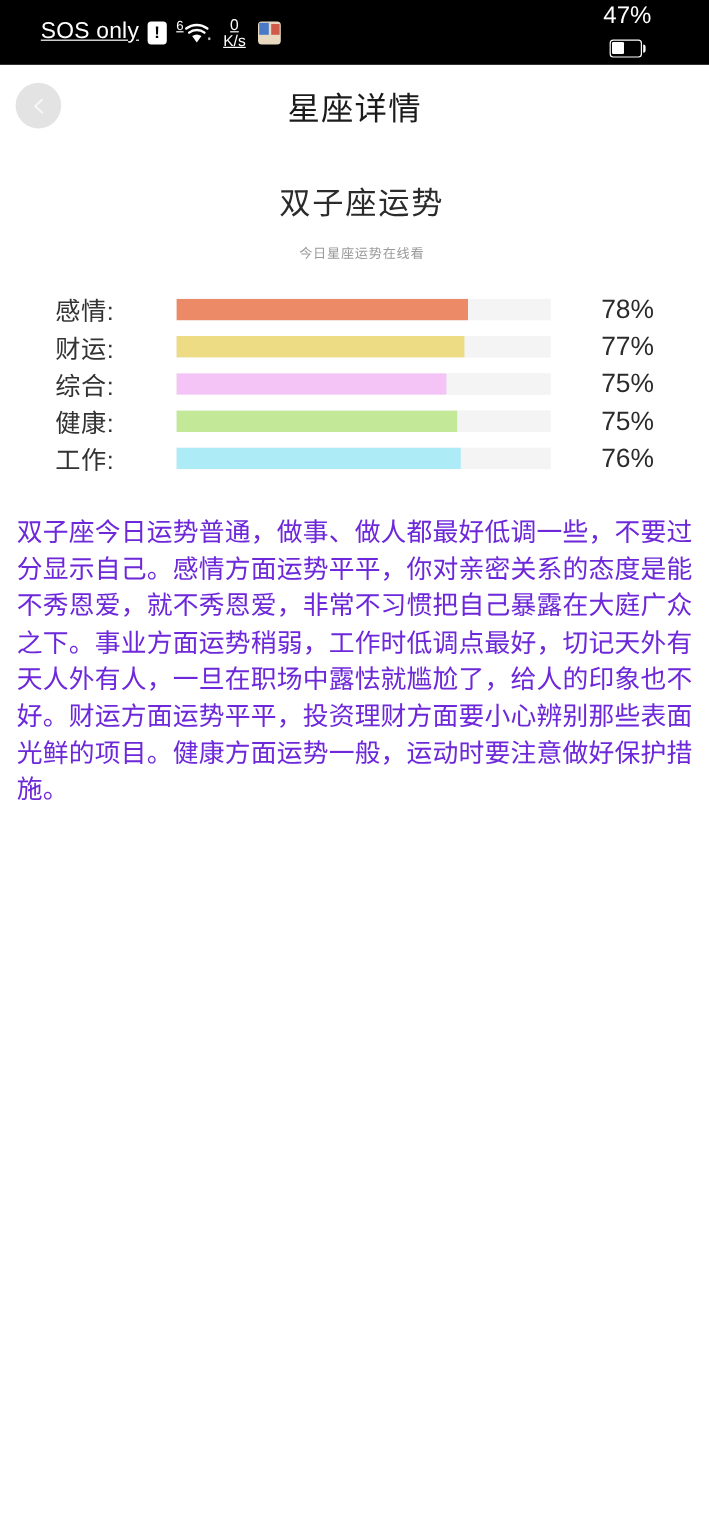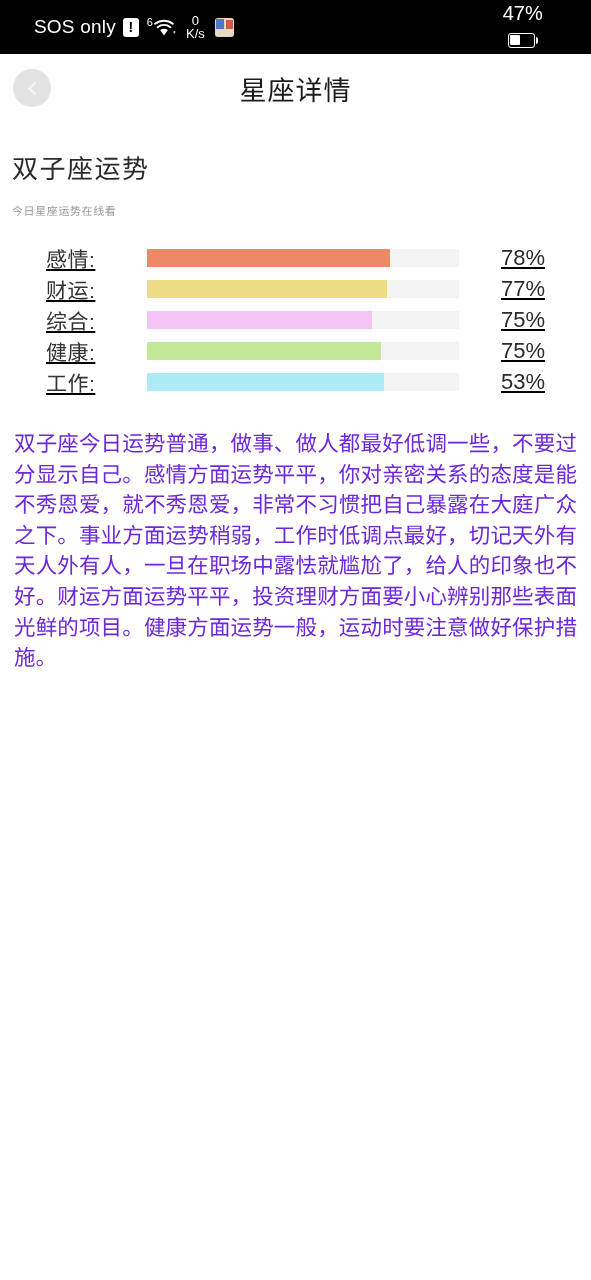--- a/index.html
+++ b/index.html
@@ -24,21 +24,21 @@
     display: flex;
     align-items: center;
     justify-content: space-between;
     padding: 0 18px 0 34px;
     box-sizing: border-box;
   }
   .status-left, .status-right {
     display: flex;
     align-items: center;
   }
-  .status-left { gap: 7px; }
+  .status-left { gap: 7px; text-decoration: underline; }
   .status-right { gap: 8px; flex-direction: column; }
   .sos-text {
     font-size: 19px;
     letter-spacing: 0.2px;
     color: #ffffff;
   }
   .alert-badge {
     width: 16px;
     height: 19px;
     background: #ffffff;
@@ -164,20 +164,21 @@
   }
   .back-button svg { display: block; }
   .nav-title {
     font-size: 27px;
     color: #1b1b1b;
     letter-spacing: 1px;
   }
 
   
   .heading-block {
+    text-align: center;
     margin-top: 26px;
     padding-left: 12px;
   }
   .horoscope-title {
     font-size: 26px;
     color: #2b2b2b;
     letter-spacing: 1.5px;
   }
   .horoscope-subtitle {
     font-size: 11px;
@@ -188,21 +189,20 @@
 
   
   .stats {
     margin-top: 24px;
     padding: 0 46px 0 46px;
   }
   .stat-row {
     display: flex;
     align-items: center;
     height: 31px;
-    text-decoration: underline;
   }
   .stat-label {
     width: 101px;
     font-size: 21px;
     color: #333333;
     letter-spacing: 0.5px;
     flex: none;
   }
   .stat-track {
     flex: 1;
@@ -324,17 +324,17 @@
       <div class="stat-track" style="background: rgb(244, 244, 244);">
         <div class="stat-fill" style="width: 75%; background: rgb(194, 232, 152);"></div>
       </div>
       <div class="stat-value">75%</div>
     </div>
     <div class="stat-row">
       <div class="stat-label">工作:</div>
       <div class="stat-track" style="background: rgb(244, 244, 244);">
         <div class="stat-fill" style="width: 76%; background: rgb(173, 236, 247);"></div>
       </div>
-      <div class="stat-value">53%</div>
+      <div class="stat-value">76%</div>
     </div>
   </div>
 
 <div class="description">双子座今日运势普通，做事、做人都最好低调一些，不要过分显示自己。感情方面运势平平，你对亲密关系的态度是能不秀恩爱，就不秀恩爱，非常不习惯把自己暴露在大庭广众之下。事业方面运势稍弱，工作时低调点最好，切记天外有天人外有人，一旦在职场中露怯就尴尬了，给人的印象也不好。财运方面运势平平，投资理财方面要小心辨别那些表面光鲜的项目。健康方面运势一般，运动时要注意做好保护措施。</div>
 
 </body></html>

